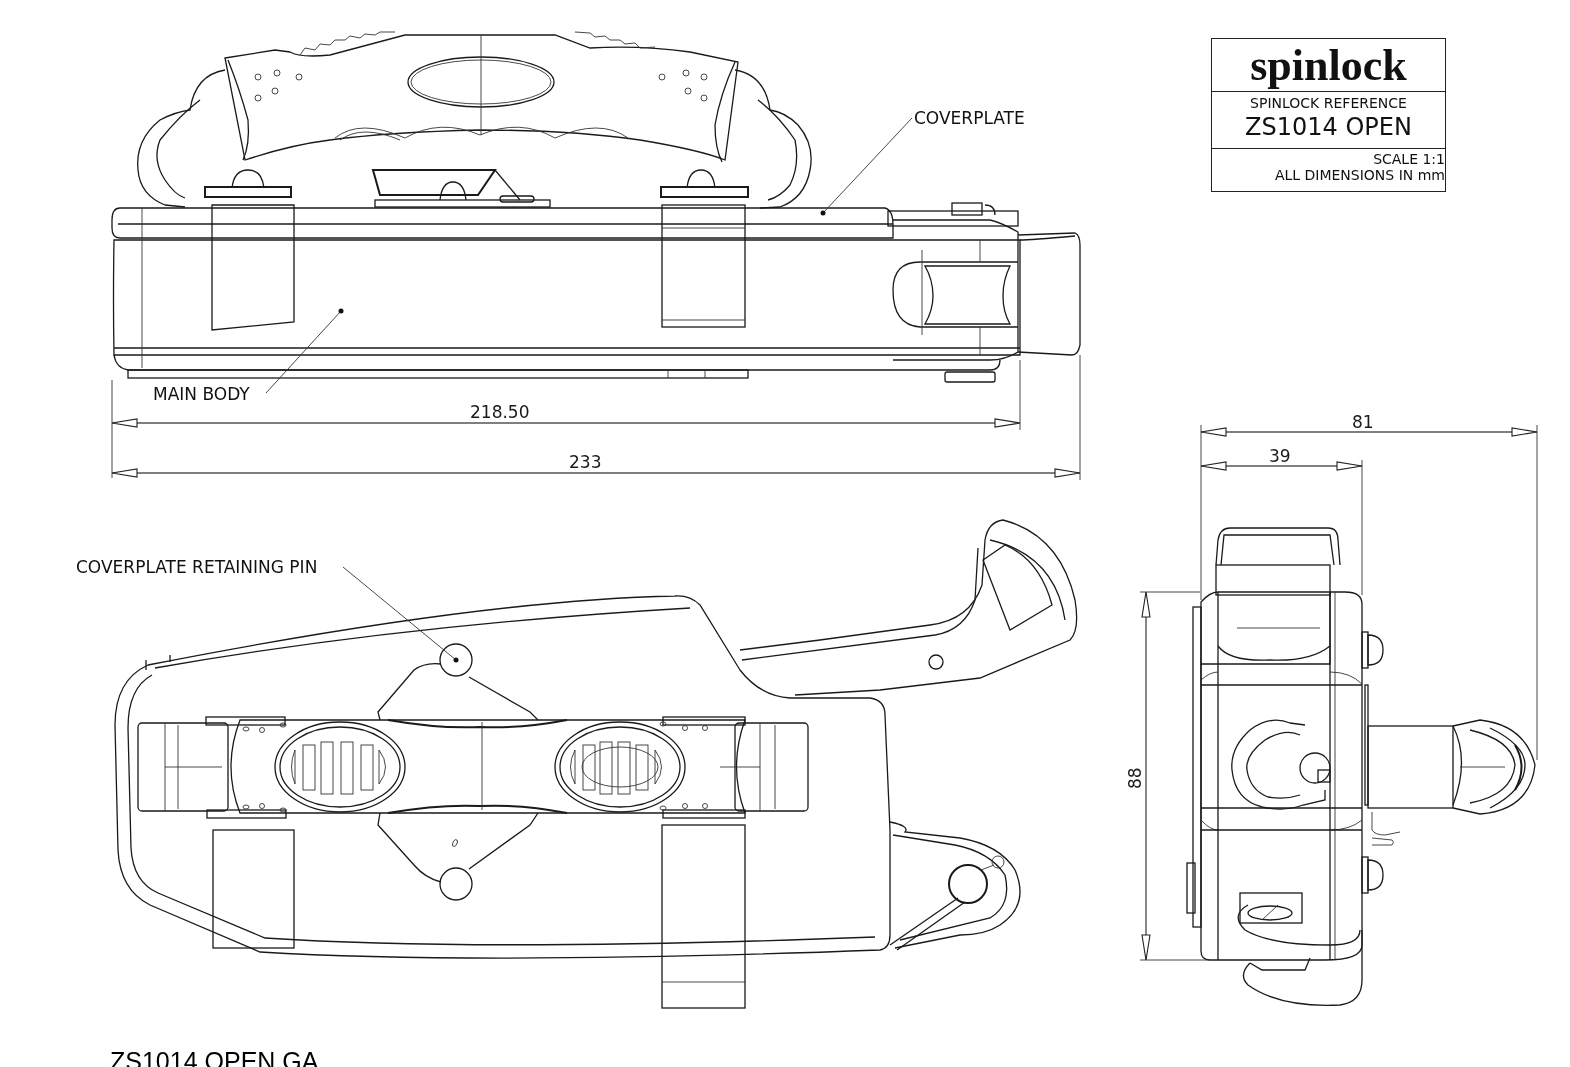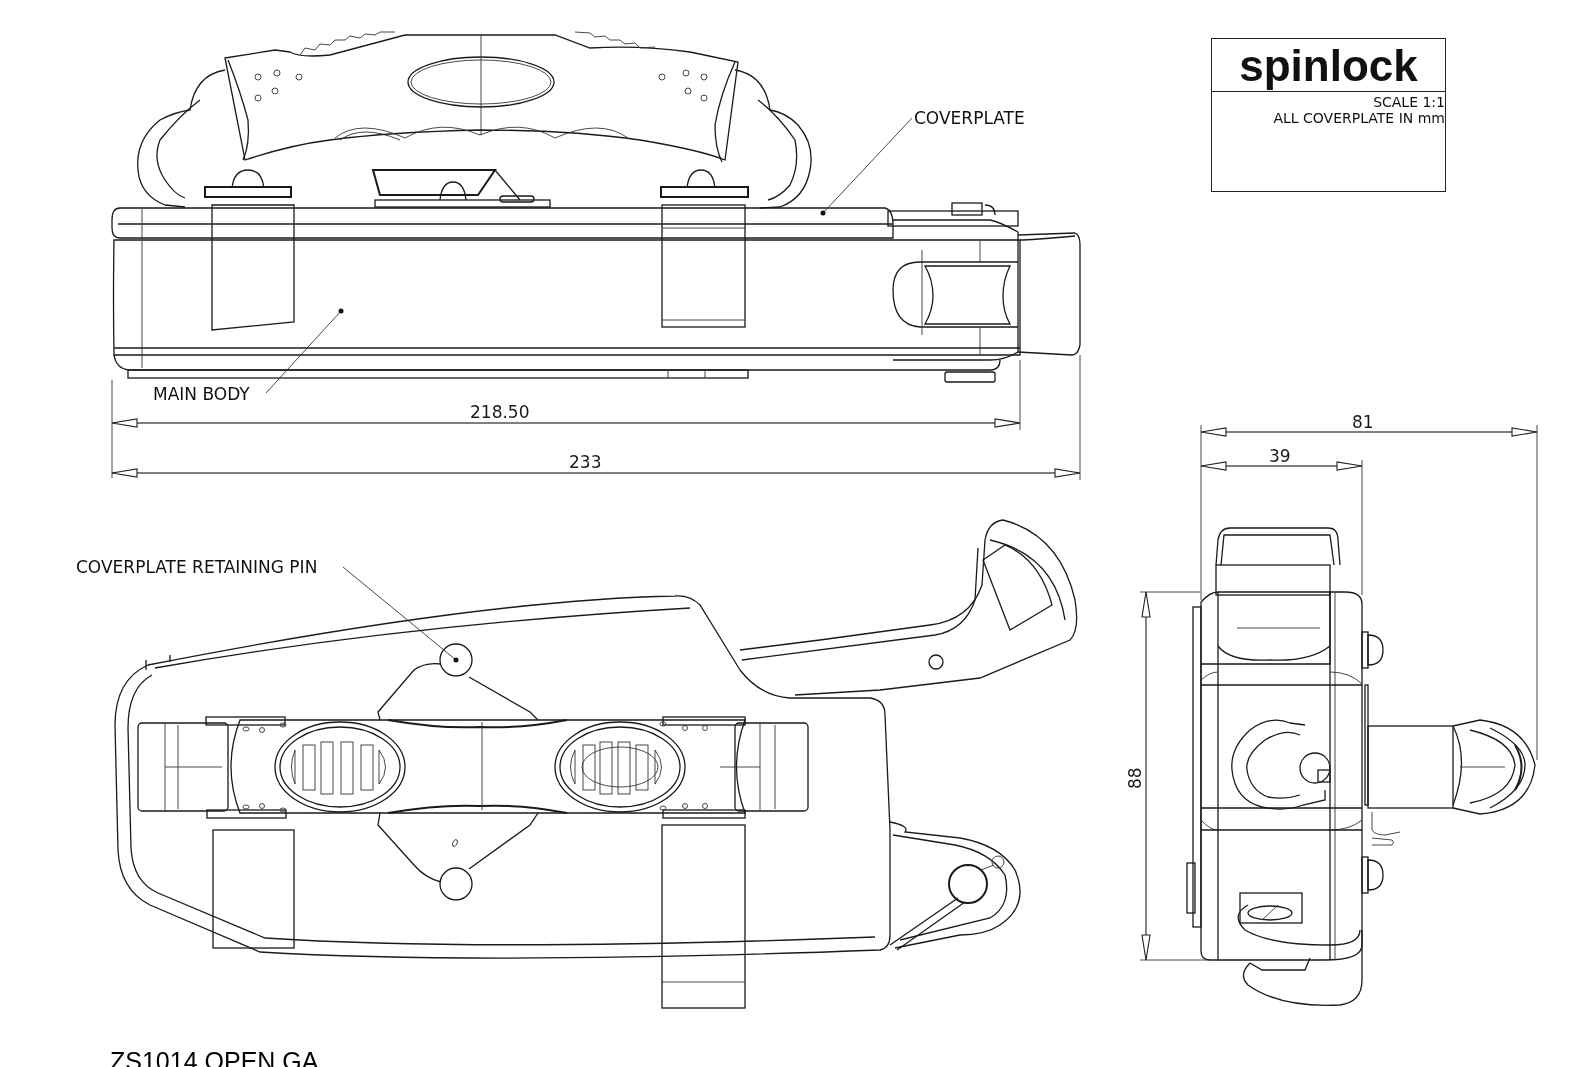--- a/index.html
+++ b/index.html
@@ -6,21 +6,21 @@
   body { width: 1570px; height: 1067px; position: relative; overflow: hidden; font-family: "DejaVu Sans", sans-serif; }
   svg { position: absolute; left: 0; top: 0; }
   .ln { fill: none; stroke: #1a1a1a; stroke-width: 1.3; }
   .ln2 { fill: none; stroke: #1a1a1a; stroke-width: 2; }
   .thin { fill: none; stroke: #333; stroke-width: 0.9; }
   .dim { fill: none; stroke: #555; stroke-width: 1.4; }
   .arrow { fill: #fff; stroke: #222; stroke-width: 1.1; }
   .dimtxt { font-family: "DejaVu Sans", sans-serif; font-size: 17px; fill: #1a1a1a; }
   .lbl { font-family: "DejaVu Sans", sans-serif; font-size: 17px; fill: #111; }
   .title-block { position: absolute; left: 1211px; top: 38px; width: 235px; height: 154px; border: 1.5px solid #222; box-sizing: border-box; background: #fff; }
-  .tb-logo { height: 52px; border-bottom: 1.5px solid #222; display: flex; align-items: flex-end; justify-content: center; font-family: Liberation Sans, sans-serif; font-weight: bold; font-size: 44px; letter-spacing: 0px; color: #111; position: relative; }
+  .tb-logo { height: 52px; border-bottom: 1.5px solid #222; display: flex; align-items: flex-end; justify-content: center; font-family: Liberation Serif, serif; font-weight: bold; font-size: 44px; letter-spacing: 0px; color: #111; position: relative; }
   .tb-ref { height: 56px; border-bottom: 1.5px solid #222; text-align: center; }
   .tb-ref-label { font-family: "DejaVu Sans", sans-serif; font-size: 14px; padding-top: 3px; color: #111; }
   .tb-ref-value { font-family: "DejaVu Sans", sans-serif; font-size: 24px; padding-top: 2px; color: #111; }
   .tb-scale { text-align: right; font-family: "DejaVu Sans", sans-serif; font-size: 14px; line-height: 16px; padding-top: 2px; color: #111; }
   .footer { position: absolute; left: 110px; top: 1007px; font-family: "Liberation Sans", sans-serif; font-size: 25px; line-height: 27px; color: #000; margin-top: 41px; }
 </style>
 </head>
 <body>
 
 <svg width="1570" height="1067" viewBox="0 0 1570 1067">
@@ -312,21 +312,25 @@
     <polygon class="arrow" points="1146,592 1142,617 1150,617"></polygon>
     <polygon class="arrow" points="1146,960 1142,935 1150,935"></polygon>
     <text class="dimtxt" x="0" y="0" transform="translate(1141,789) rotate(-90)">88</text>
   </g>
 </svg>
 
 <div class="title-block">
   <div class="tb-logo">
     <span>spinlock</span>
   </div>
+  <div class="tb-ref">
+    <div class="tb-ref-label">SPINLOCK REFERENCE</div>
+    <div class="tb-ref-value">ZS1014 OPEN</div>
+  </div>
   <div class="tb-scale">
     <div>SCALE 1:1</div>
-    <div>ALL COVERPLATE IN mm</div>
+    <div>ALL DIMENSIONS IN mm</div>
   </div>
 </div>
 
 <div class="footer">
   <div>ZS1014 OPEN GA</div>
 </div>
 
 </body></html>

